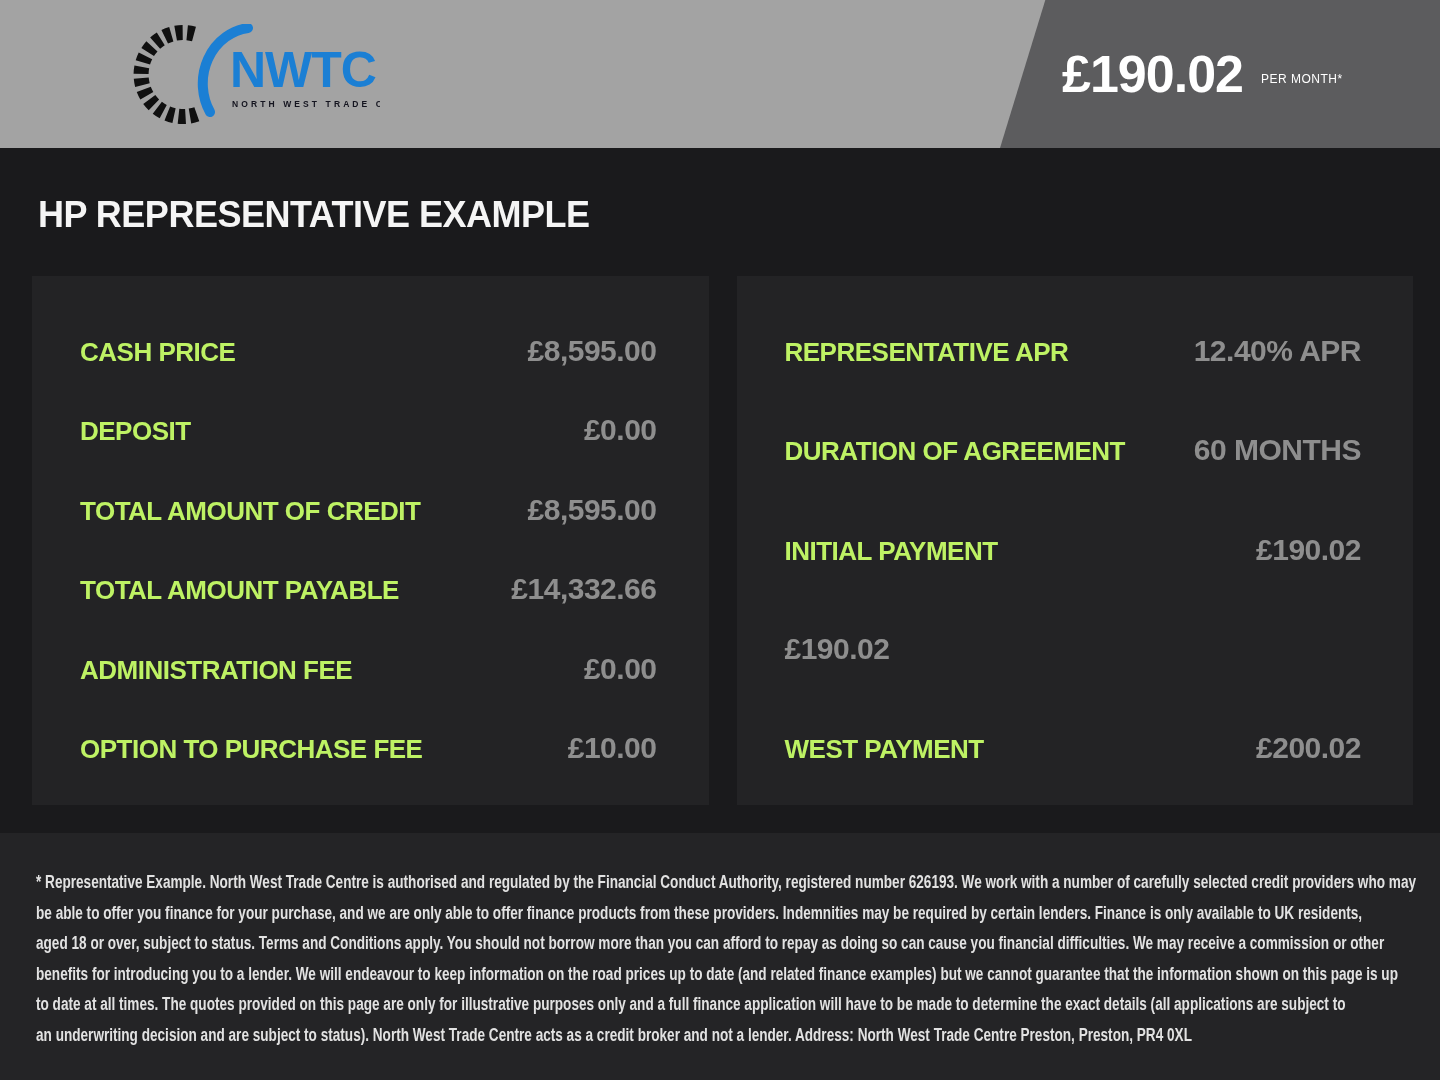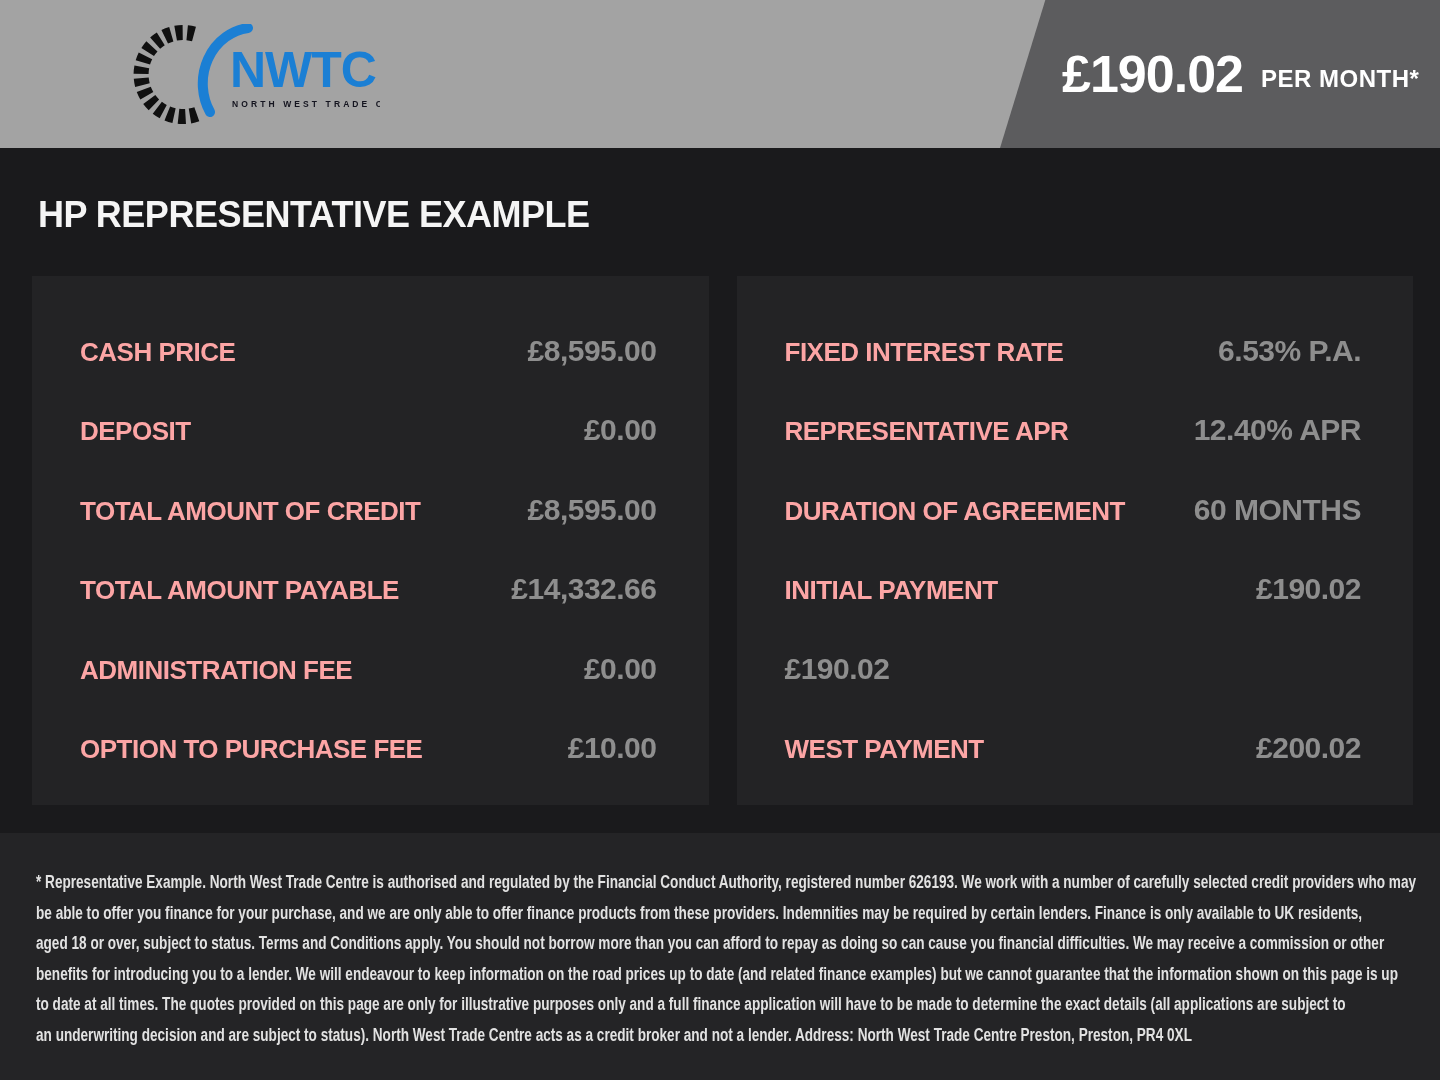--- a/index.html
+++ b/index.html
@@ -35,22 +35,22 @@
   }
   .banner-amount {
     color: #ffffff;
     font-size: 52px;
     font-weight: bold;
     letter-spacing: -1px;
     line-height: 1;
   }
   .banner-per {
     color: #ffffff;
-    font-size: 24px;
-    font-weight: bold;
+    font-size: 12px;
+    font-weight: normal;
     letter-spacing: 0.5px;
     margin-left: 18px;
     margin-top: 10px;
     line-height: 1;
   }
 
   
   .main {
     height: 685px;
     background: #1a1a1c;
@@ -76,21 +76,21 @@
     flex-direction: column;
     justify-content: space-between;
     padding: 58px 52px 40px 48px;
   }
   .finance-row {
     display: flex;
     justify-content: space-between;
     align-items: baseline;
   }
   .finance-label {
-    color: #fca5a5;
+    color: #bef264;
     font-size: 26px;
     font-weight: bold;
     letter-spacing: -0.5px;
     white-space: nowrap;
   }
   .finance-value {
     color: #8e8e8e;
     font-size: 30px;
     font-weight: bold;
     letter-spacing: -0.5px;
@@ -163,24 +163,20 @@
           <span class="finance-label">ADMINISTRATION FEE</span>
           <span class="finance-value">£0.00</span>
         </div>
         <div class="finance-row">
           <span class="finance-label">OPTION TO PURCHASE FEE</span>
           <span class="finance-value">£10.00</span>
         </div>
       </div>
 
       <div class="panel">
-        <div class="finance-row">
-          <span class="finance-label">FIXED INTEREST RATE</span>
-          <span class="finance-value">6.53% P.A.</span>
-        </div>
         <div class="finance-row">
           <span class="finance-label">REPRESENTATIVE APR</span>
           <span class="finance-value">12.40% APR</span>
         </div>
         <div class="finance-row">
           <span class="finance-label">DURATION OF AGREEMENT</span>
           <span class="finance-value">60 MONTHS</span>
         </div>
         <div class="finance-row">
           <span class="finance-label">INITIAL PAYMENT</span>

